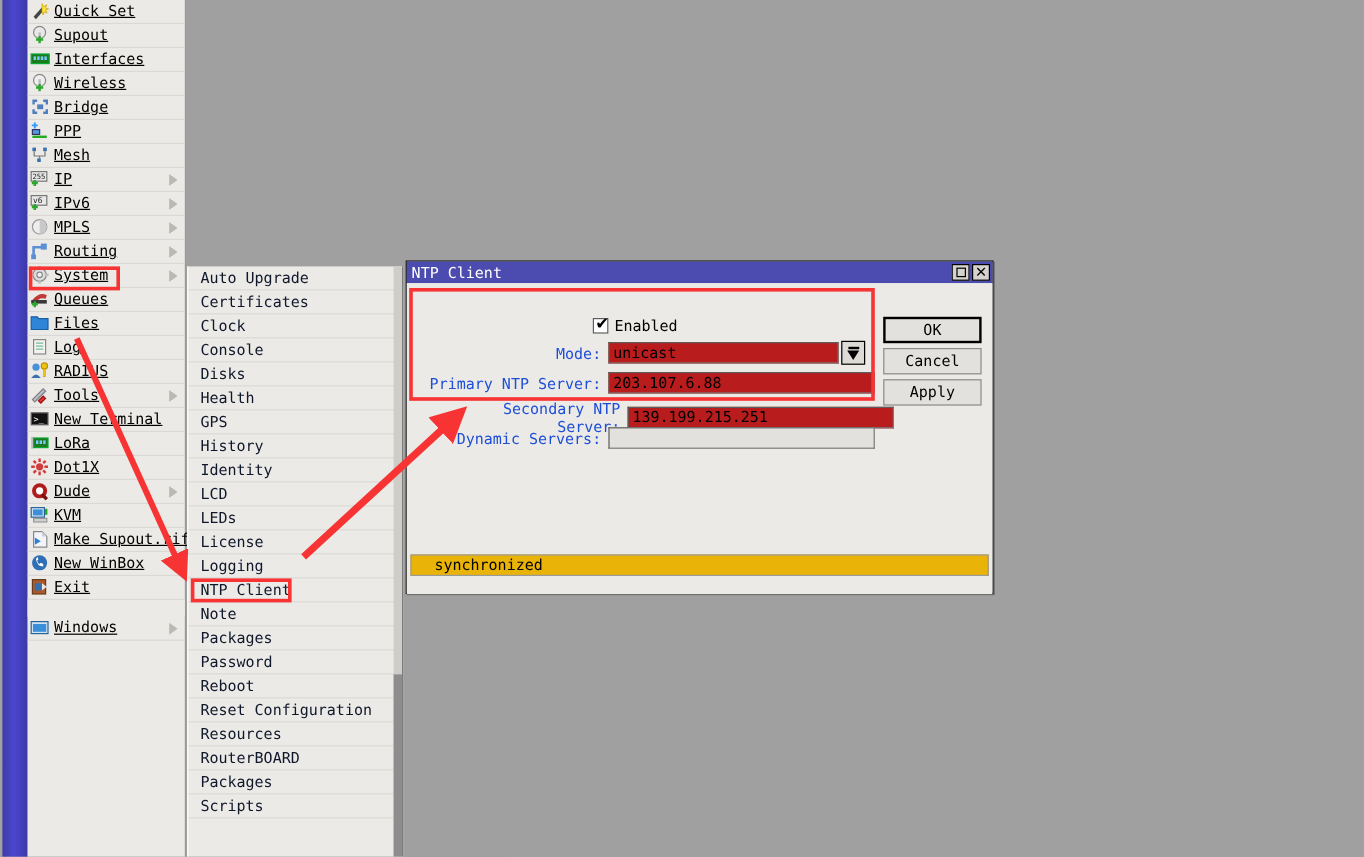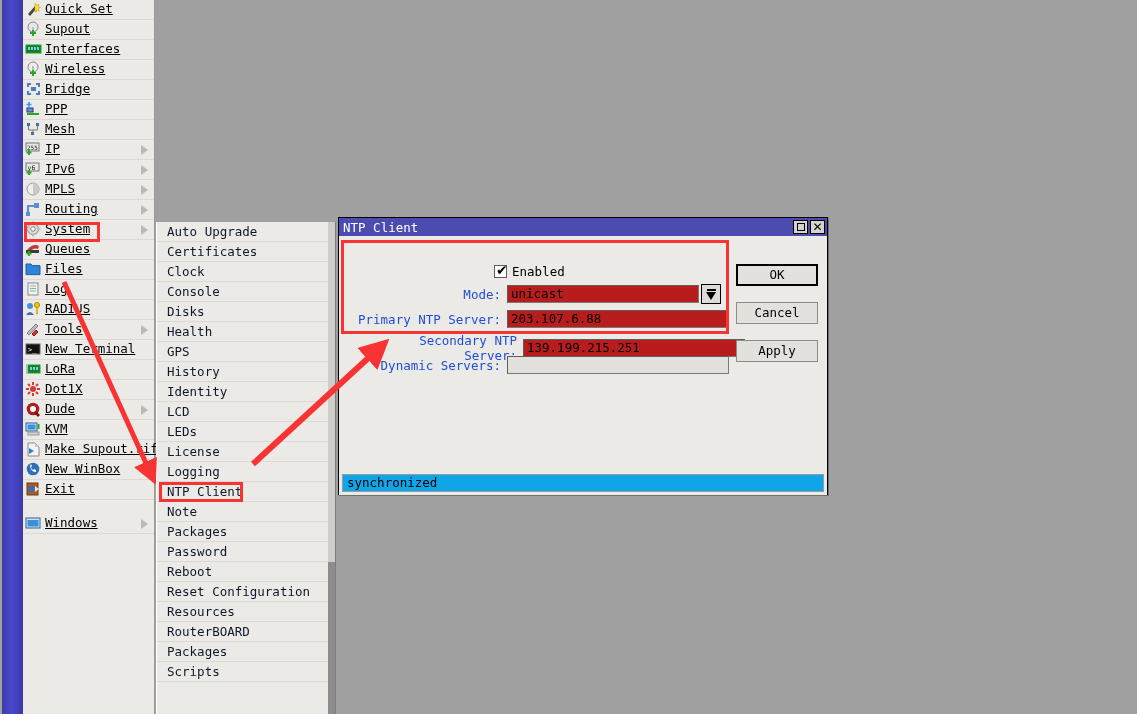--- a/index.html
+++ b/index.html
@@ -237,35 +237,35 @@
     right: 9px; top: 28px;
     width: 82px;
   }
   .dbtn {
     width: 82px; height: 22px;
     line-height: 20px;
     text-align: center;
     font-size: 12.5px;
     background: #e3e1dd;
     border: 1px solid #8b8b8b;
-    margin-bottom: 16px;
+    margin-bottom: 4px;
     color: #000;
   }
   .dbtn.default { border: 2px solid #000; line-height: 18px; }
 
   
   #statusbar {
     position: absolute;
-    left: 3px; right: 3px; bottom: 3px;
+    left: 3px; right: 3px; bottom: 15px;
     height: 18px;
-    background: #0ea5e9;
+    background: #eab308;
     border: 1px solid #9a9a9a;
     font-size: 12.5px;
     line-height: 16px;
-    padding-left: 4px;
+    padding-left: 19px;
     color: #000;
   }
 
   
   .redbox {
     position: absolute;
     border: 3px solid #f73333;
     pointer-events: none;
   }
   #redbox-system { left: 24px; top: 222px; width: 76px; height: 20px; }

